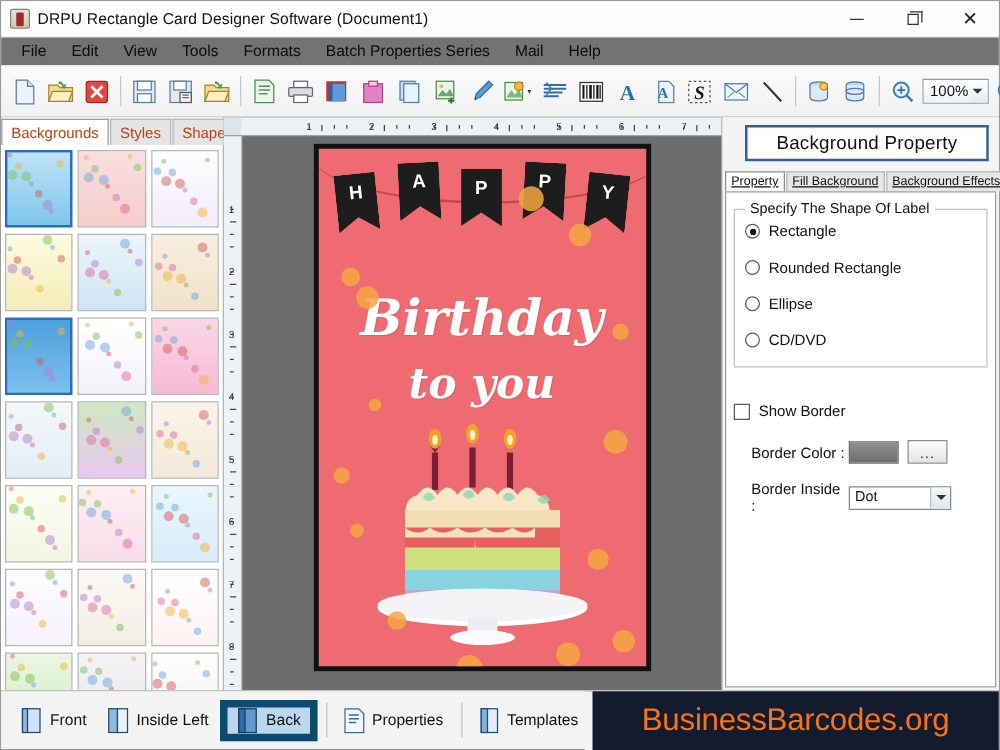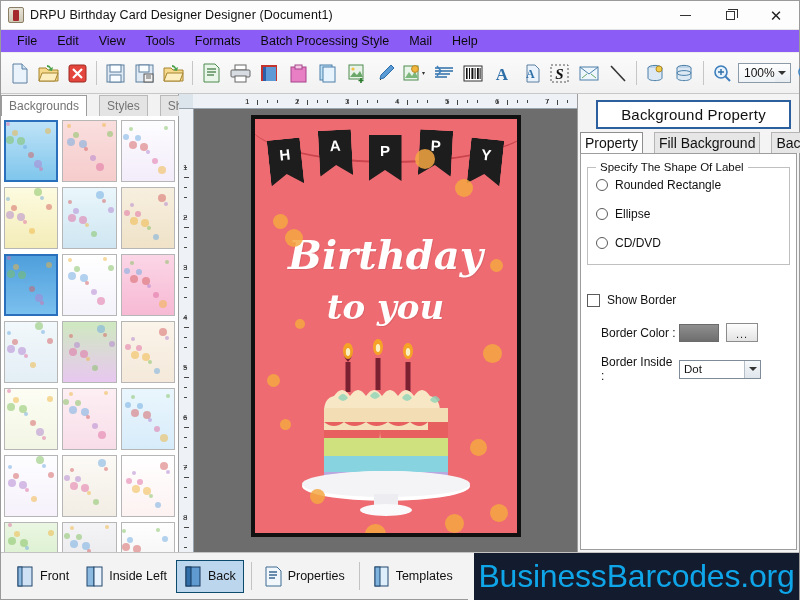--- a/index.html
+++ b/index.html
@@ -53,21 +53,21 @@
   }
   .glyph-max::before {
     content: ""; position: absolute; left: 1px; top: -3px;
     width: 9px; height: 8px; border: 1px solid #333; border-bottom: none; border-left: none;
   }
   .glyph-close { font-size: 15px; line-height: 1; font-weight: 300; }
 
   
   .menubar {
     height: 23px; min-height: 23px;
-    background: #8b5cf6;
+    background: #737373;
     display: flex; align-items: center;
     padding-left: 6px;
     border-bottom: 1px solid #ededed;
   }
   .menu-item {
     padding: 3px 10px; font-size: 12.5px; color: #0b0b0b; white-space: nowrap;
   }
 
   
   .toolbar {
@@ -106,23 +106,23 @@
 
   
   .leftpanel {
     width: 178px; min-width: 178px;
     background: #ffffff;
     display: flex; flex-direction: column;
     border-right: 1px solid #9d9d9d;
   }
   .lp-tabs { display: flex; height: 22px; min-height:22px; background: #f2f2f2; align-items: flex-end; }
   .lp-tab {
-    padding: 3px 7px 3px 7px; font-size: 12px; color: #737373;
+    padding: 3px 7px 3px 7px; font-size: 12px; color: #c2410c;
     background: #e4e4e4; border: 1px solid #b9b9b9; border-bottom: none;
-    margin-right: 12px; white-space: nowrap;
+    margin-right: 1px; white-space: nowrap;
   }
   .lp-tab.active { background: #ffffff; border-color: #9c9c9c; position: relative; z-index: 2; }
   .thumbgrid {
     flex: 1; overflow: hidden; padding: 4px 3px 0 3px;
     display: grid; grid-template-columns: repeat(3, 1fr);
     gap: 5px 4px; align-content: start;
     background: #fff;
   }
   .thumb {
     height: 62px; border: 1px solid #b6b6b6; position: relative; overflow: hidden;
@@ -174,23 +174,24 @@
     width: 222px; min-width: 222px; background: #f4f4f4;
     display: flex; flex-direction: column; border-left: 1px solid #9d9d9d;
   }
   .rp-title-wrap { padding: 6px 8px 4px 18px; background:#f4f4f4; }
   .rp-title {
     border: 2px solid #2c5f9e; background: #fff; text-align: center;
     font-size: 15px; color: #111; padding: 4px 2px; letter-spacing: .2px;
   }
   .rp-tabs { display: flex; align-items: flex-end; height: 20px; padding-left: 2px; background:#f4f4f4; }
   .rp-tab {
-    font-size: 14px; padding: 2px 4px; border: 1px solid #b5b5b5;
+    font-size: 10px; padding: 2px 4px; border: 1px solid #b5b5b5;
     border-bottom: none; background: #e6e6e6; color: #111; white-space: nowrap;
-    margin-right: 11px;
+    margin-right: 1px;
+    text-decoration: underline;
   }
   .rp-tab.active { background: #fff; border-color: #8f8f8f; }
   .rp-body {
     flex: 1; background: #fff; border: 1px solid #9d9d9d; margin: 0 2px 2px 2px;
     padding: 7px 6px; overflow: hidden;
   }
   .group {
     border: 1px solid #c0c0c0; margin-top: 6px; padding: 10px 8px 12px 8px; position: relative;
   }
   .group > .glabel {
@@ -264,61 +265,61 @@
   
   .bottombar {
     height: 47px; min-height: 47px; background: #f3f3f3;
     display: flex; align-items: center; padding-left: 8px;
     border-top: 1px solid #c3c3c3; position: relative;
   }
   .bb-btn {
     display: flex; align-items: center; height: 33px; padding: 0 7px;
     margin-right: 2px; font-size: 12.5px; color: #111; white-space: nowrap;
   }
-  .bb-btn.active { background: #bcd6ee; border: 1px solid #0c4a6e; }
+  .bb-btn.active { background: #bcd6ee; border: 6px solid #0c4a6e; }
   .bb-sep { width: 1px; height: 28px; background: #c3c3c3; margin: 0 5px; flex: none; }
   .bb-ico { width: 19px; height: 21px; margin-right: 5px; flex: none; position: relative; }
   .watermark {
     position: absolute; right: 0; top: 0; height: 47px; width: 331px;
     background: #131c2e; display: flex; align-items: center; justify-content: center;
     border-left: 6px solid #f3f3f3;
   }
   .watermark span {
-    color: #0ea5e9; font-size: 32px; font-family: "Liberation Sans", sans-serif;
+    color: #f97316; font-size: 25px; font-family: "Liberation Sans", sans-serif;
     letter-spacing: -.2px;
   }
 </style>
 </head>
 <body>
 
 <div id="app">
 
   <div class="titlebar">
     <div class="title-icon"></div>
-    <div class="title-text">DRPU Birthday Card Designer Designer (Document1)</div>
+    <div class="title-text">DRPU Rectangle Card Designer Software (Document1)</div>
     <div class="win-btns">
       <div class="win-btn">
           <div class="glyph-min"></div>
         </div>
       <div class="win-btn">
           <div class="glyph-max"></div>
         </div>
       <div class="win-btn">
           <div class="glyph-close">✕</div>
         </div>
     </div>
   </div>
 
   <div class="menubar">
     <div class="menu-item">File</div>
     <div class="menu-item">Edit</div>
     <div class="menu-item">View</div>
     <div class="menu-item">Tools</div>
     <div class="menu-item">Formats</div>
-    <div class="menu-item">Batch Processing Style</div>
+    <div class="menu-item">Batch Properties Series</div>
     <div class="menu-item">Mail</div>
     <div class="menu-item">Help</div>
   </div>
 
   <div class="toolbar">
     <div class="tb-btn">
       <svg width="20" height="21" viewBox="0 0 20 21">
           <path d="M3 1h9l5 5v14H3z" fill="#eaf3fb" stroke="#5a7fa0"></path>
           <path d="M12 1v5h5" fill="#cfe2f2" stroke="#5a7fa0"></path>
         </svg>
@@ -895,20 +896,24 @@
         <div class="rp-tab active">Property</div>
         <div class="rp-tab">Fill Background</div>
         <div class="rp-tab">Background Effects</div>
       </div>
       <div class="rp-body">
 
         <div class="group">
           <div class="glabel">Specify The Shape Of Label</div>
 
           <div class="radio-row">
+            <div class="radio checked"></div>
+            <div class="rlabel">Rectangle</div>
+          </div>
+          <div class="radio-row">
             <div class="radio"></div>
             <div class="rlabel">Rounded Rectangle</div>
           </div>
           <div class="radio-row">
             <div class="radio"></div>
             <div class="rlabel">Ellipse</div>
           </div>
           <div class="radio-row" style="margin-bottom:2px;">
             <div class="radio"></div>
             <div class="rlabel">CD/DVD</div>

